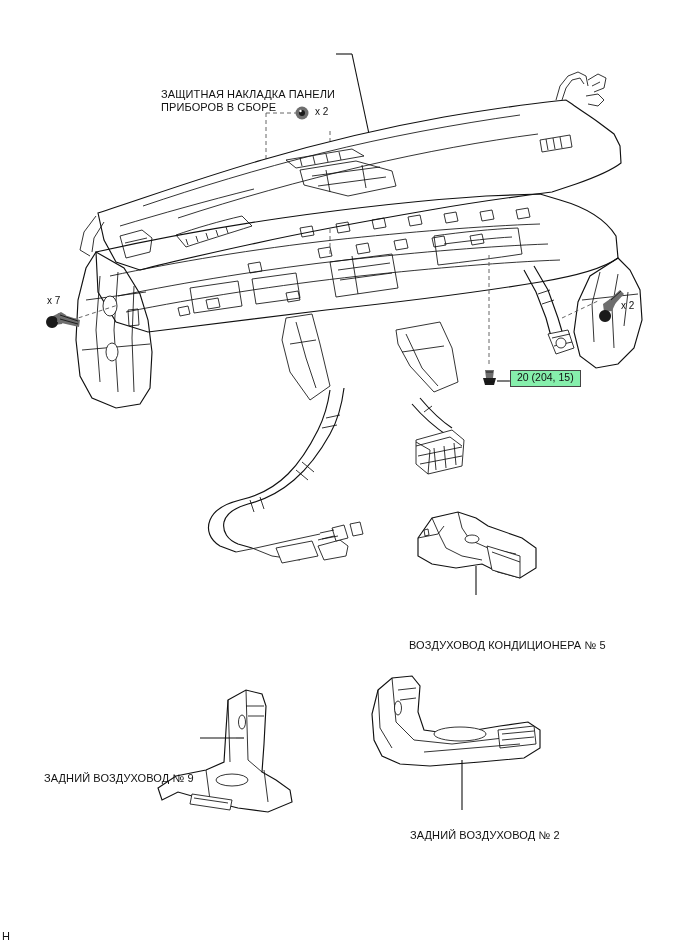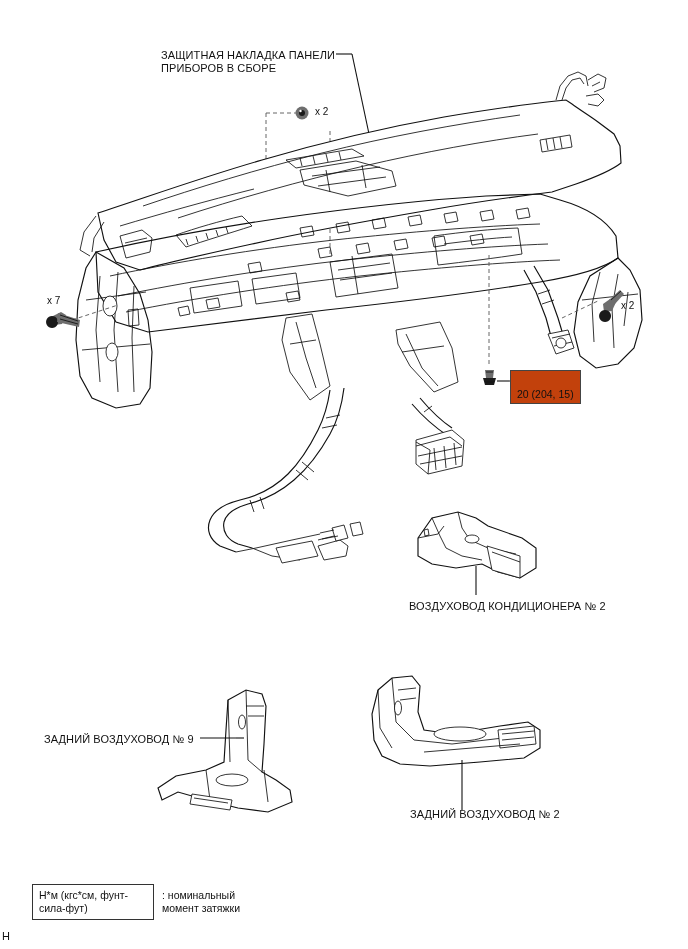--- a/index.html
+++ b/index.html
@@ -4,26 +4,26 @@
 <style>
   html,body{margin:0;padding:0;background:#ffffff;}
   body{
     width:688px;height:949px;position:relative;overflow:hidden;
     font-family:"Liberation Sans","DejaVu Sans",sans-serif;
     color:#000;
   }
   .page{position:absolute;inset:0;}
   .lbl{
     position:absolute;font-size:11px;line-height:13px;
-    letter-spacing:.1px;white-space:pre-line;color:#111;
+    letter-spacing:.1px;white-space:pre-line;color:#111;margin-top:39px;
   }
   .qty{position:absolute;font-size:10px;color:#111;}
   .torque-box{
-    position:absolute;border:1.2px solid #444;background:#c2410c;
-    font-size:10.5px;padding:17px 6px 3px 6px;color:#111;white-space:nowrap;
+    position:absolute;border:1.2px solid #444;background:#86efac;
+    font-size:10.5px;padding:0 6px 3px 6px;color:#111;white-space:nowrap;
   }
   .legend{position:absolute;left:32px;top:884px;display:flex;align-items:stretch;}
   .legend-key{
     border:1.2px solid #333;padding:4px 6px;font-size:10.5px;line-height:13px;
     width:108px;color:#111;
   }
   .legend-val{
     padding:4px 0 4px 8px;font-size:10.5px;line-height:13px;color:#111;
     align-self:center;white-space:pre-line;
   }
@@ -334,36 +334,30 @@
     </g>
 
     <g>
       <path class="lead" d="M236 738 H244"></path>
     </g>
   </svg>
 
   <div class="lbl" style="left:161px;top:49px;">ЗАЩИТНАЯ НАКЛАДКА ПАНЕЛИ
 ПРИБОРОВ В СБОРЕ</div>
 
-  <div class="lbl" style="left:409px;top:600px;">ВОЗДУХОВОД КОНДИЦИОНЕРА № 2</div>
+  <div class="lbl" style="left:409px;top:600px;">ВОЗДУХОВОД КОНДИЦИОНЕРА № 5</div>
 
   <div class="lbl" style="left:44px;top:733px;">ЗАДНИЙ ВОЗДУХОВОД № 9</div>
 
-  <div class="lbl" style="left:410px;top:808px;text-align:right;">ЗАДНИЙ ВОЗДУХОВОД № 2</div>
+  <div class="lbl" style="left:410px;top:790px;text-align:right;">ЗАДНИЙ ВОЗДУХОВОД № 2</div>
 
   <div class="qty" style="left:315px;top:106px;">x 2</div>
 
   <div class="qty" style="left:47px;top:295px;">x 7</div>
 
   <div class="qty" style="left:621px;top:300px;">x 2</div>
 
   <div class="torque-box" style="left:510px;top:370px;">20 (204, 15)</div>
 
-  <div class="legend">
-    <div class="legend-key">Н*м (кгс*см, фунт-
-сила-фут)</div>
-    <div class="legend-val"><span>:</span> <span>номинальный
-момент затяжки</span></div>
-  </div>
 
   <div class="corner-h">H</div>
 
 </div>
 
 </body></html>

